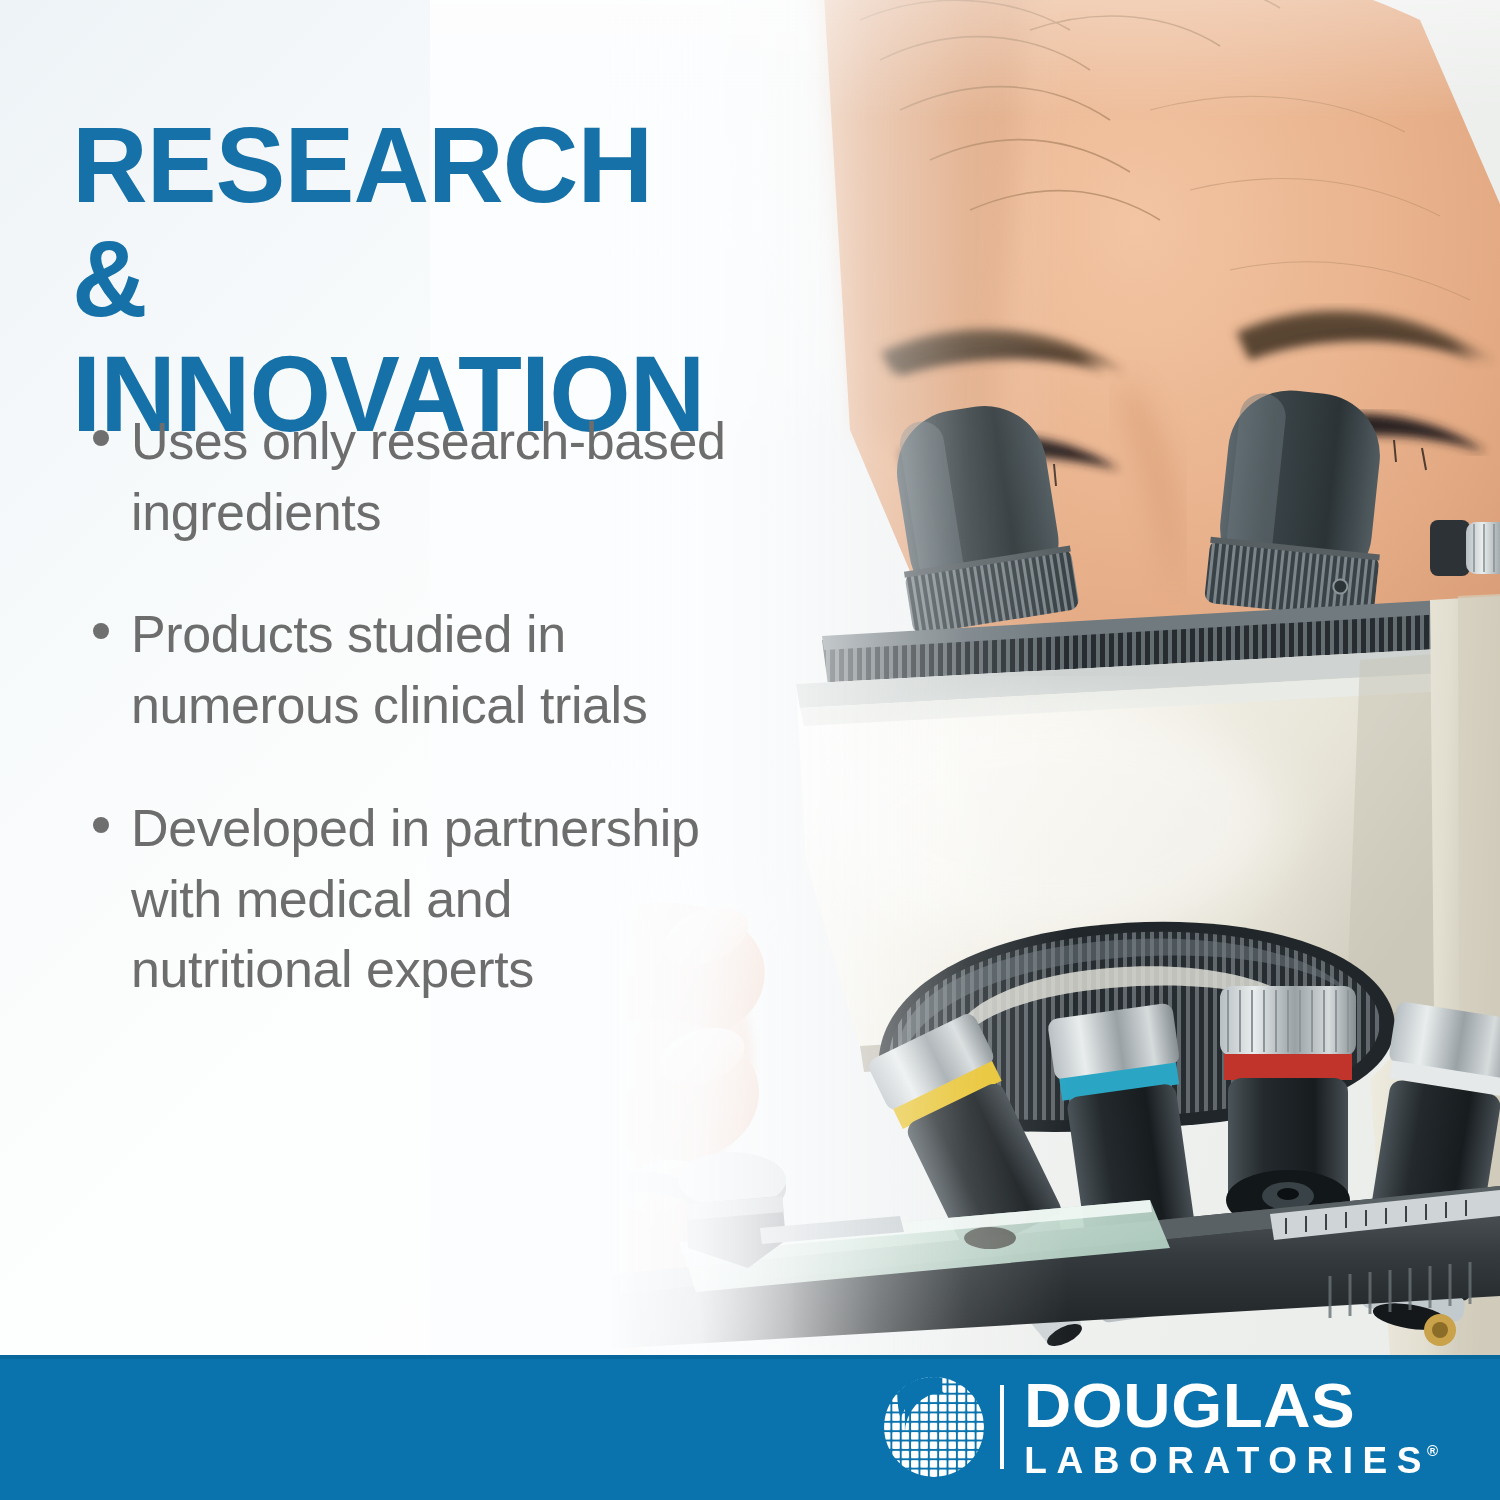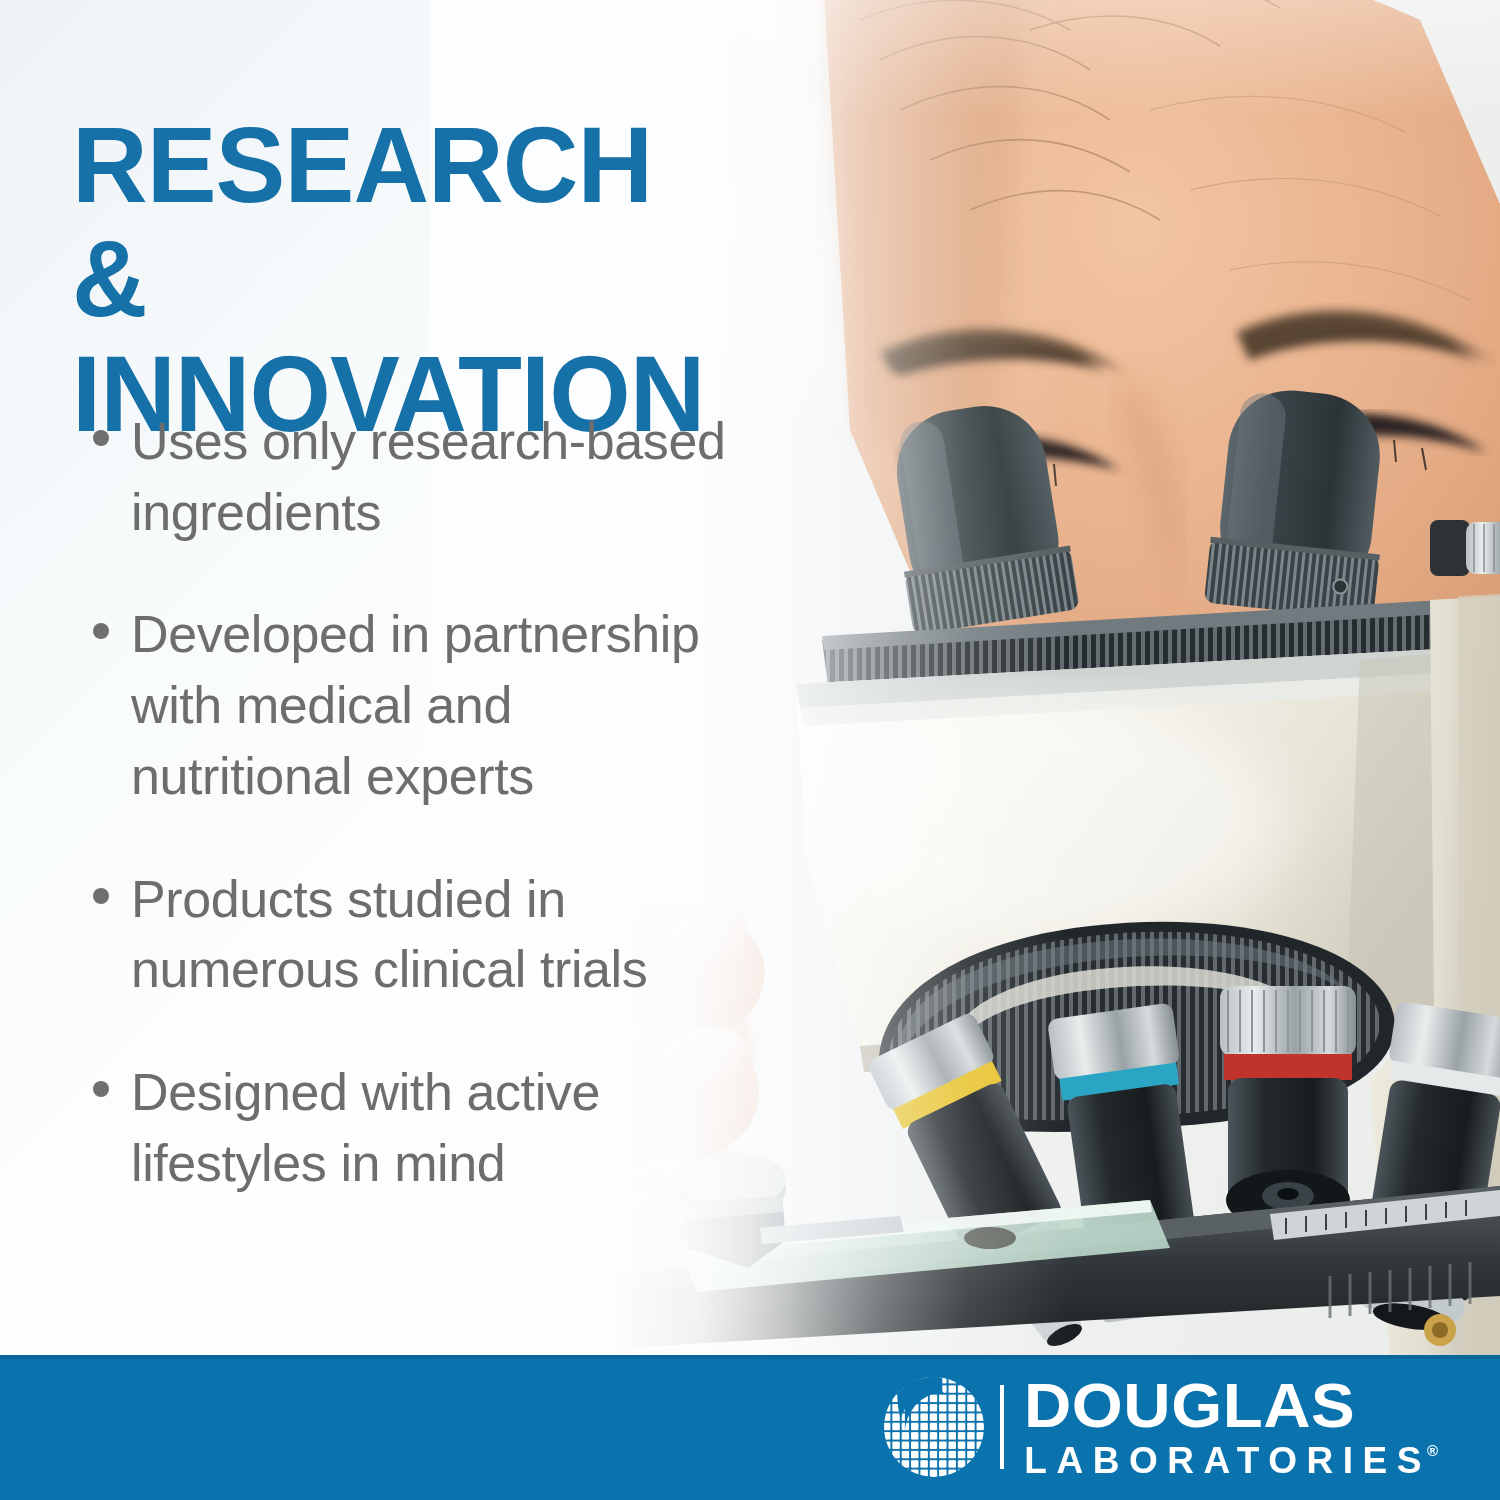--- a/index.html
+++ b/index.html
@@ -555,33 +555,28 @@
 INNOVATION</div>
 
     <ul id="bullets" style="list-style:none;margin:8px;padding:0;">
       <li class="bullet-row">
         <span class="bullet-dot"></span>
         <span class="bullet-text">Uses only research-based
 ingredients</span>
       </li>
       <li class="bullet-row">
         <span class="bullet-dot"></span>
-        <span class="bullet-text">Developed in partnership
-with medical and
-nutritional experts</span>
-      </li>
-      <li class="bullet-row">
-        <span class="bullet-dot"></span>
         <span class="bullet-text">Products studied in
 numerous clinical trials</span>
       </li>
       <li class="bullet-row">
         <span class="bullet-dot"></span>
-        <span class="bullet-text">Designed with active
-lifestyles in mind</span>
+        <span class="bullet-text">Developed in partnership
+with medical and
+nutritional experts</span>
       </li>
     </ul>
   </div>
 
   <div id="footer">
     <div id="footer-topline"></div>
 
     <div id="logo">
 
       <svg id="logo-mark" viewBox="0 0 100 100">

